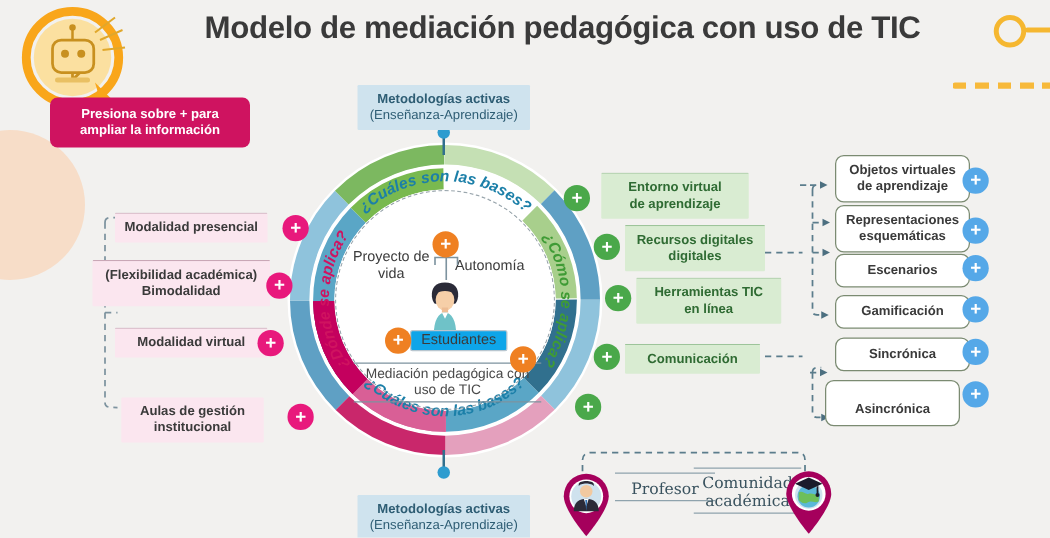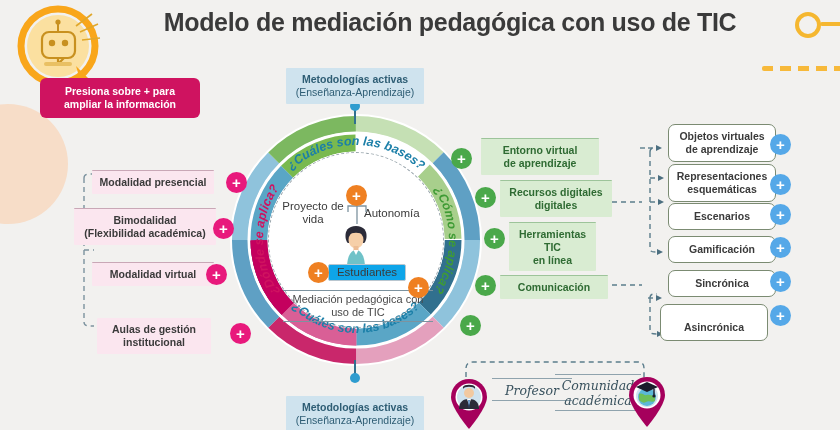--- a/index.html
+++ b/index.html
@@ -87,21 +87,21 @@
   .card.whitecard{
     background:#fff;color:#3a3a3a;font-weight:bold;border:1.1px solid #7b8b72;border-radius:7px;
   }
   .card .sub{font-weight:normal;}
 
   .tail{position:absolute;border-top:1.2px solid #8fa3ad;}
 
   
   .pin{position:absolute;width:42px;height:52px;}
   .script{
-    position:absolute;font-family:"DejaVu Serif", serif;font-style:italic;
+    position:absolute;font-family:"DejaVu Serif", serif;
     font-size:12.5px;color:#39525e;text-align:center;line-height:1.2;
   }
 </style>
 </head>
 <body>
 
 <div id="stage">
 
   <div class="deco-peach"></div>
   <div class="deco-ring"></div>
@@ -243,22 +243,22 @@
   <svg style="position:absolute;left:70px;top:172px;" width="30" height="160">
     <path d="M14 6 C14 2 17 2 22 2 M14 6 L14 150 C14 154 17 154 24 154 M14 78 L24 78" fill="none" stroke="#7d939f" stroke-width="1.4" stroke-dasharray="5 4"></path>
   </svg>
 
   <div class="card pinkcard" style="left:92px;top:170px;width:122px;">
     <div>Modalidad presencial</div>
   </div>
   <div class="plus pink" style="left:226px;top:172px;">+</div>
 
   <div class="card pinkcard" style="left:74px;top:208px;width:142px;">
+    <div>(Flexibilidad académica)</div>
     <div>Bimodalidad</div>
-    <div>(Flexibilidad académica)</div>
   </div>
   <div class="plus pink" style="left:213px;top:218px;">+</div>
 
   <div class="card pinkcard" style="left:92px;top:262px;width:122px;">
     <div>Modalidad virtual</div>
   </div>
   <div class="plus pink" style="left:206px;top:264px;">+</div>
 
   <div class="card pinkcard" style="left:97px;top:318px;width:114px;border-top:none;">
     <div>Aulas de gestión</div>
@@ -272,21 +272,21 @@
     <div>de aprendizaje</div>
   </div>
 
   <div class="plus green" style="left:475px;top:187px;">+</div>
   <div class="card greencard" style="left:500px;top:180px;width:112px;">
     <div>Recursos digitales</div>
     <div>digitales</div>
   </div>
 
   <div class="plus green" style="left:484px;top:228px;">+</div>
-  <div class="card greencard" style="left:509px;top:222px;width:87px;">
+  <div class="card greencard" style="left:509px;top:222px;width:116px;">
     <div>Herramientas TIC</div>
     <div>en línea</div>
   </div>
 
   <div class="plus green" style="left:475px;top:275px;">+</div>
   <div class="card greencard" style="left:500px;top:275px;width:108px;">
     <div>Comunicación</div>
   </div>
 
   <div class="plus green" style="left:460px;top:315px;">+</div>

